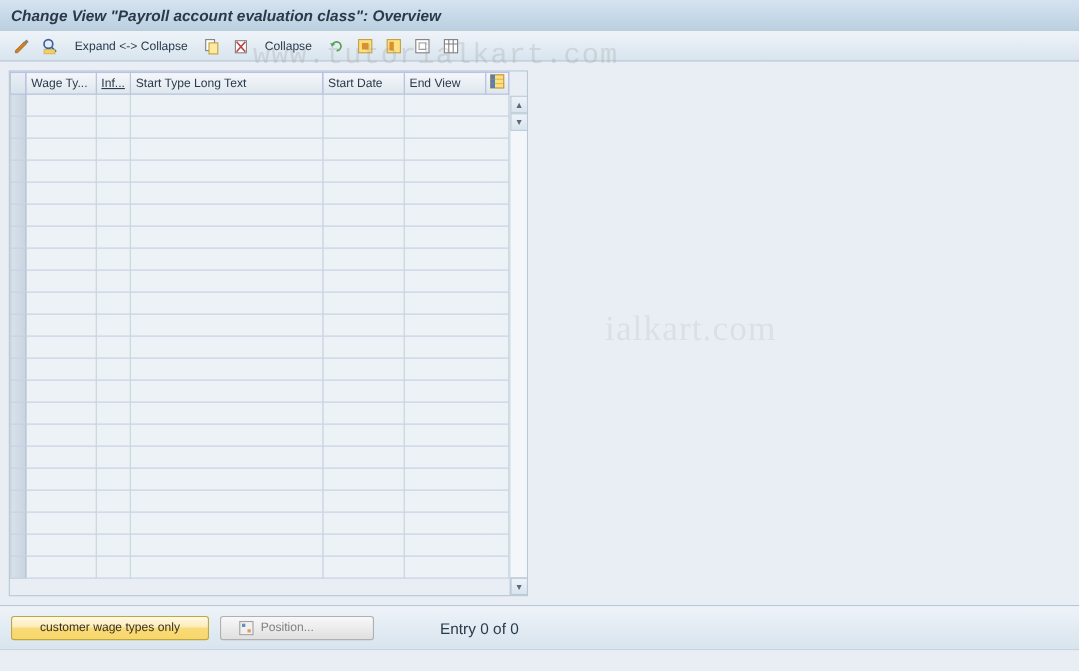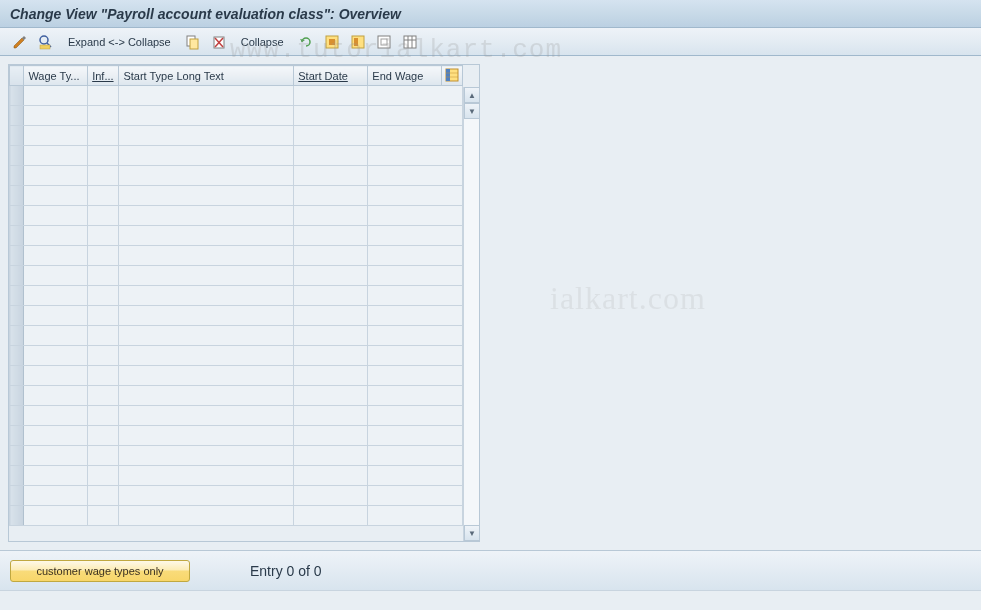--- a/index.html
+++ b/index.html
@@ -101,21 +101,21 @@
       background: linear-gradient(to bottom, #e8eff5 0%, #d8e2eb 100%) !important;
     }
     .config-header {
       width: 20px;
       text-align: center !important;
       padding: 0 !important;
     }
     .col-wage-type { width: 62px; }
     .col-inf { width: 30px; text-decoration: underline; }
     .col-long-text { width: 170px; }
-    .col-start { width: 72px; text-decoration: underline; }
+    .col-start { width: 72px; }
     .col-end { width: 72px; }
     .scroll-vertical {
       position: absolute;
       right: 0;
       top: 22px;
       width: 16px;
       height: 454px;
       background: #f4f7fa;
       border-left: 1px solid #c8d4df;
     }
@@ -295,21 +295,21 @@
 <div class="content-area">
   <div class="table-container">
     <table class="data-table">
       <thead>
         <tr>
           <th class="corner-cell"></th>
           <th class="col-wage-type">Wage Ty...</th>
           <th class="col-inf">Inf...</th>
           <th class="col-long-text">Start Type Long Text</th>
           <th class="col-start">Start Date</th>
-          <th class="col-end">End Wage</th>
+          <th class="col-end">End View</th>
           <th class="config-header">
             <svg width="14" height="14" viewBox="0 0 14 14">
                 <rect x="1" y="1" width="12" height="12" fill="#ffe080" stroke="#c09030"></rect>
                 <rect x="1" y="1" width="4" height="12" fill="#5080c0"></rect>
                 <line x1="1" y1="5" x2="13" y2="5" stroke="#c09030" stroke-width="0.5"></line>
                 <line x1="1" y1="9" x2="13" y2="9" stroke="#c09030" stroke-width="0.5"></line>
               </svg>
           </th>
         </tr>
       </thead>
@@ -497,15 +497,23 @@
       <div class="scroll-up-btn">▲</div>
       <div class="scroll-up-btn" style="margin-top:0">▼</div>
       <div class="scroll-down-btn scroll-down-btn2">▲</div>
       <div class="scroll-down-btn">▼</div>
     </div>
   </div>
 </div>
 
 <div class="bottom-bar">
   <button class="sap-button">customer wage types only</button>
+  <button class="position-button">
+    <svg width="14" height="14" viewBox="0 0 14 14">
+        <rect x="1" y="1" width="12" height="12" fill="#f0f0f0" stroke="#a0a0a0"></rect>
+        <rect x="3" y="3" width="3" height="3" fill="#6090c0"></rect>
+        <rect x="8" y="8" width="3" height="3" fill="#e0a060"></rect>
+      </svg>
+    <span>Position...</span>
+  </button>
   <span class="entry-text">Entry 0 of 0</span>
 </div>
 <div class="footer-strip"></div>
 
 </body></html>

